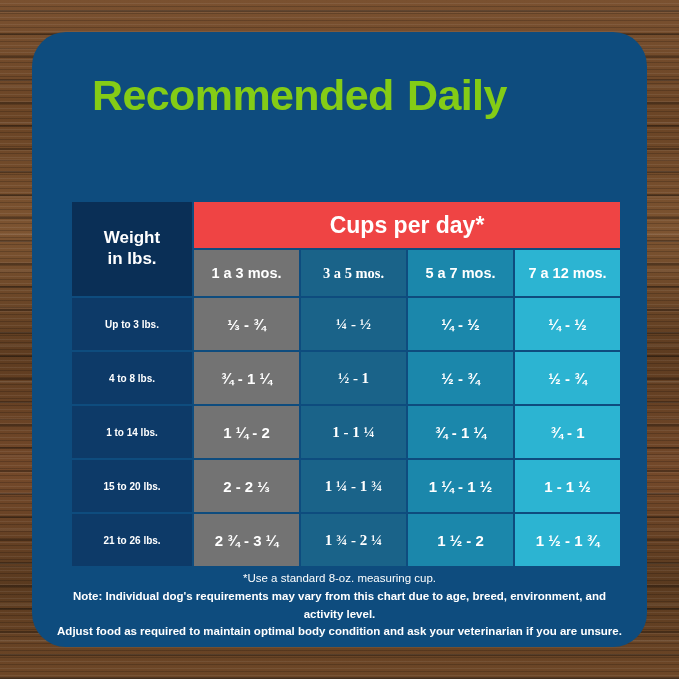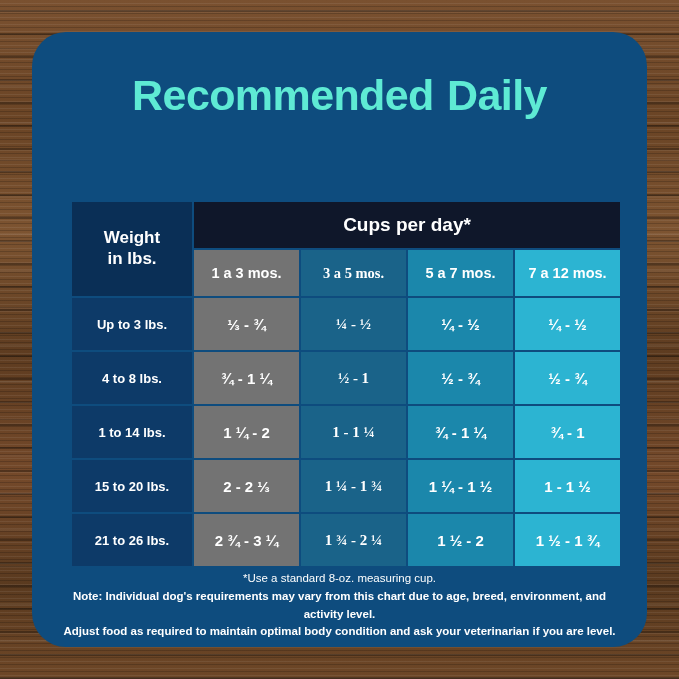--- a/index.html
+++ b/index.html
@@ -41,26 +41,26 @@
     width: 615px;
     height: 615px;
     background: #0e4c7e;
     border-radius: 34px;
     box-sizing: border-box;
   }
 
   #title {
     margin: 0;
     padding: 39px 60px 0 60px;
-    color: #5eead4;
+    color: #84cc16;
     font-size: 43px;
     line-height: 1.13;
     font-weight: bold;
     letter-spacing: -0.6px;
-    text-align: center;
+    text-align: left;
     word-spacing: 2px;
   }
   #title .tline { display: block; }
 
   #table-wrap {
     position: absolute;
     left: 38px;
     top: 168px;
     width: 540px;
   }
@@ -86,26 +86,26 @@
   col.c-weight { width: 120px; }
   col.c-m1, col.c-m2, col.c-m3, col.c-m4 { width: 105px; }
 
   .cell-weight-head {
     background: #0a2f56;
     font-size: 17px;
     line-height: 1.22;
     height: 92px;
   }
   .cell-cups-head {
-    background: #0f172a;
-    font-size: 19px;
+    background: #ef4444;
+    font-size: 23px;
     height: 46px;
   }
   .cell-sub { height: 46px; font-size: 14.5px; }
-  .cell-weight { background: #0d3a68; height: 52px; font-size: 13px; }
+  .cell-weight { background: #0d3a68; height: 52px; font-size: 10px; }
   .cell-data  { height: 52px; font-size: 15px; }
 
   .shade-1 { background: #737373; }
   .shade-2 { background: #1a6389; font-family: Liberation Serif, serif; }
   .shade-3 { background: #1b87ab; }
   .shade-4 { background: #2cb4d2; }
 
   #footnotes {
     position: absolute;
     left: 22px;
@@ -196,17 +196,17 @@
             <td class="cell-data shade-3">1 ½  - 2</td>
             <td class="cell-data shade-4">1 ½  - 1 ¾</td>
           </tr>
         </tbody>
       </table>
     </div>
 
     <div id="footnotes">
       <div class="fn-star">*Use a standard 8-oz. measuring cup.</div>
       <div class="fn-line">Note: Individual dog's requirements may vary from this chart due to age, breed, environment, and activity level.</div>
-      <div class="fn-line">Adjust food as required to maintain optimal body condition and ask your veterinarian if you are level.</div>
+      <div class="fn-line">Adjust food as required to maintain optimal body condition and ask your veterinarian if you are unsure.</div>
     </div>
 
   </div>
 </div>
 
 </body></html>

